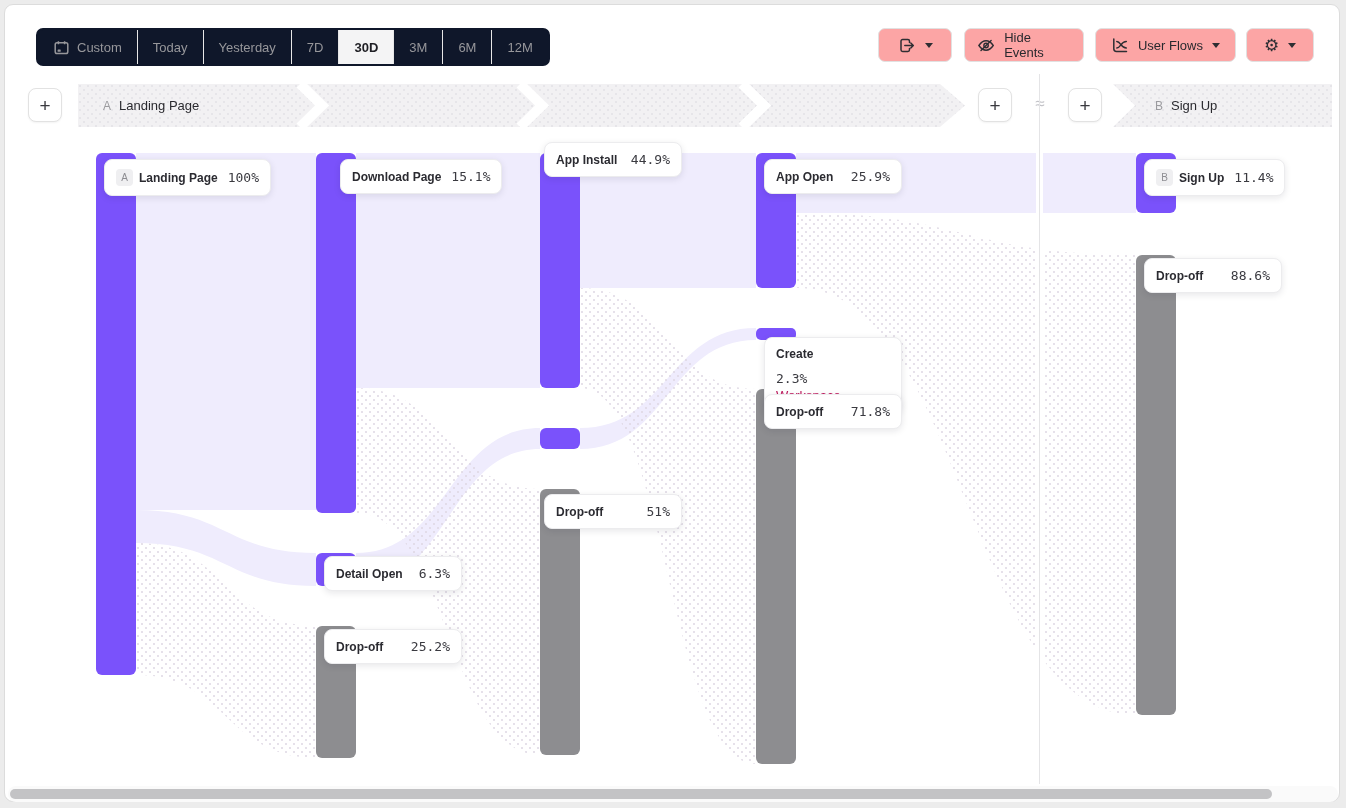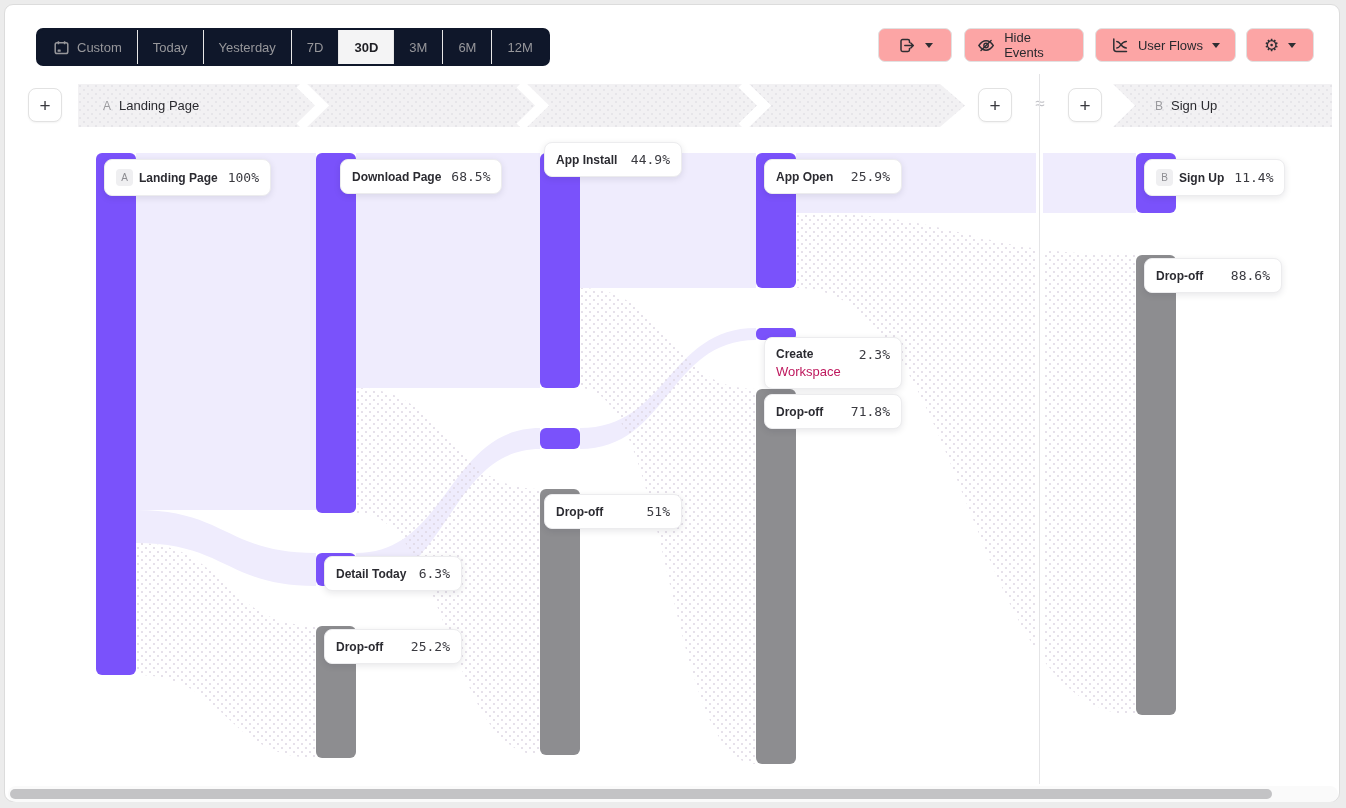--- a/index.html
+++ b/index.html
@@ -77,21 +77,21 @@
   .node-card .pct{
     font-family:"DejaVu Sans Mono",monospace;font-size:13px;font-weight:normal;color:#3a3a40;
   }
   .node-card .nm{display:flex;align-items:center;gap:6px;}
   .badge{
     width:17px;height:17px;border-radius:4px;background:#efeff1;
     display:inline-flex;align-items:center;justify-content:center;
     font-size:10px;font-weight:normal;color:#8d8d92;
   }
   .node-card.two-line{flex-direction:column;align-items:stretch;gap:2px;}
-  .node-card.two-line .row1{display:flex;justify-content:space-between;gap:10px;}
+  .node-card.two-line .row1{display:flex;justify-content:flex-end;gap:10px;flex-direction:column;}
   .node-card.two-line .sub{font-weight:normal;color:#be185d;font-size:13px;}
 
   
   .scroll-track{
     position:absolute;left:8px;top:786px;width:1330px;height:16px;border-radius:8px;
     background:#fafafa;
   }
   .scroll-thumb{
     position:absolute;left:10px;top:789px;width:1262px;height:10px;border-radius:5px;
     background:#c3c3c5;cursor:grab;
@@ -259,21 +259,21 @@
         <span class="badge">A</span>
         <span>Landing Page</span>
       </span>
     <span class="pct">100%</span>
   </div>
 
   <div class="node-card" style="left:340px;top:159px;">
     <span class="nm">
         <span>Download Page</span>
       </span>
-    <span class="pct">68.5%</span>
+    <span class="pct">15.1%</span>
   </div>
 
   <div class="node-card" style="left:544px;top:142px;align-items:flex-end;">
     <span class="nm">
         <span>App Install</span>
       </span>
     <span class="pct">44.9%</span>
   </div>
 
   <div class="node-card" style="left:764px;top:159px;">
@@ -301,21 +301,21 @@
 
   <div class="node-card" style="left:544px;top:494px;">
     <span class="nm">
         <span>Drop-off</span>
       </span>
     <span class="pct">51%</span>
   </div>
 
   <div class="node-card" style="left:324px;top:556px;">
     <span class="nm">
-        <span>Detail Today</span>
+        <span>Detail Open</span>
       </span>
     <span class="pct">6.3%</span>
   </div>
 
   <div class="node-card" style="left:324px;top:629px;">
     <span class="nm">
         <span>Drop-off</span>
       </span>
     <span class="pct">25.2%</span>
   </div>

